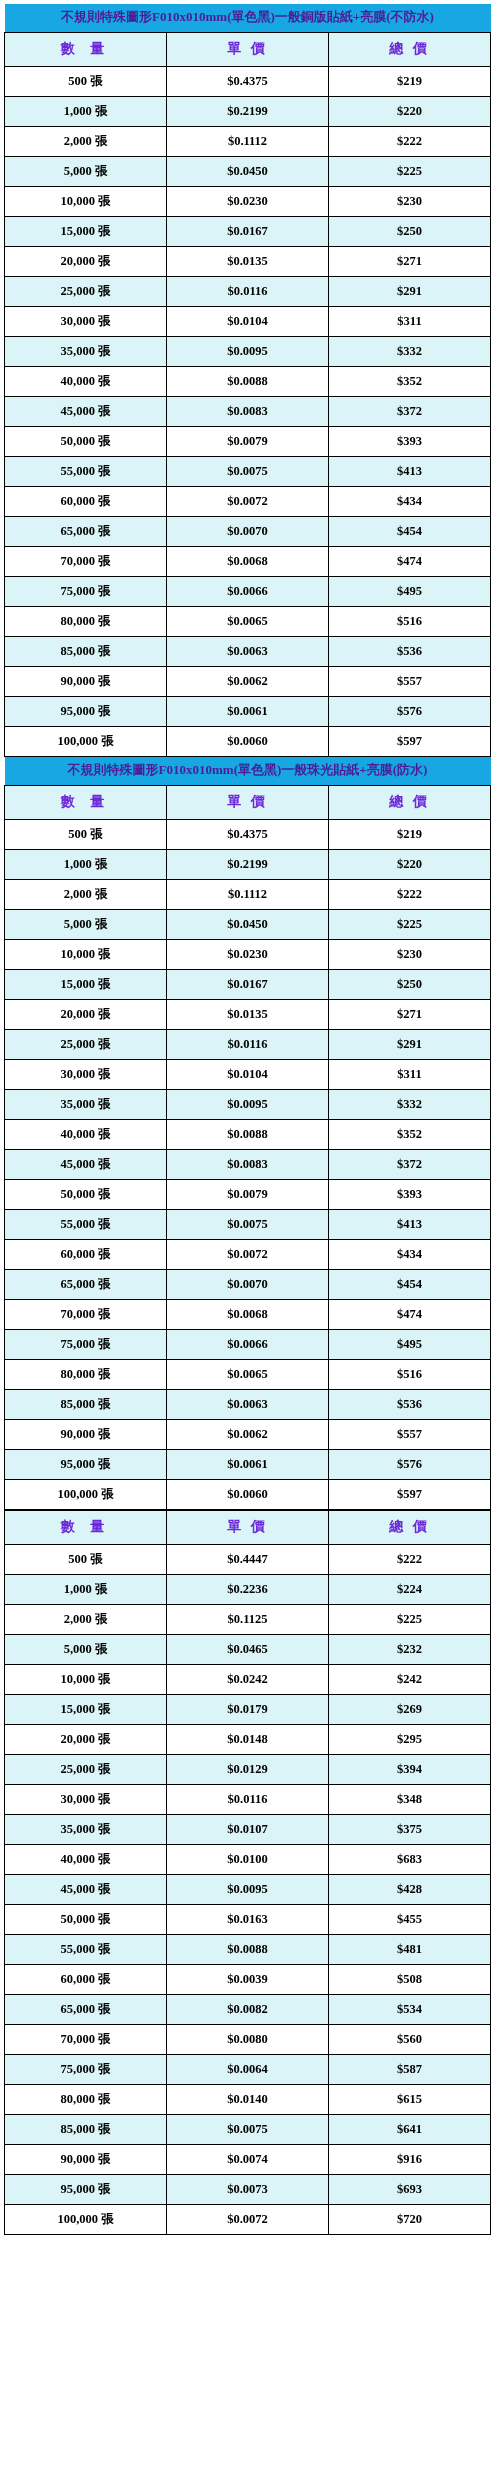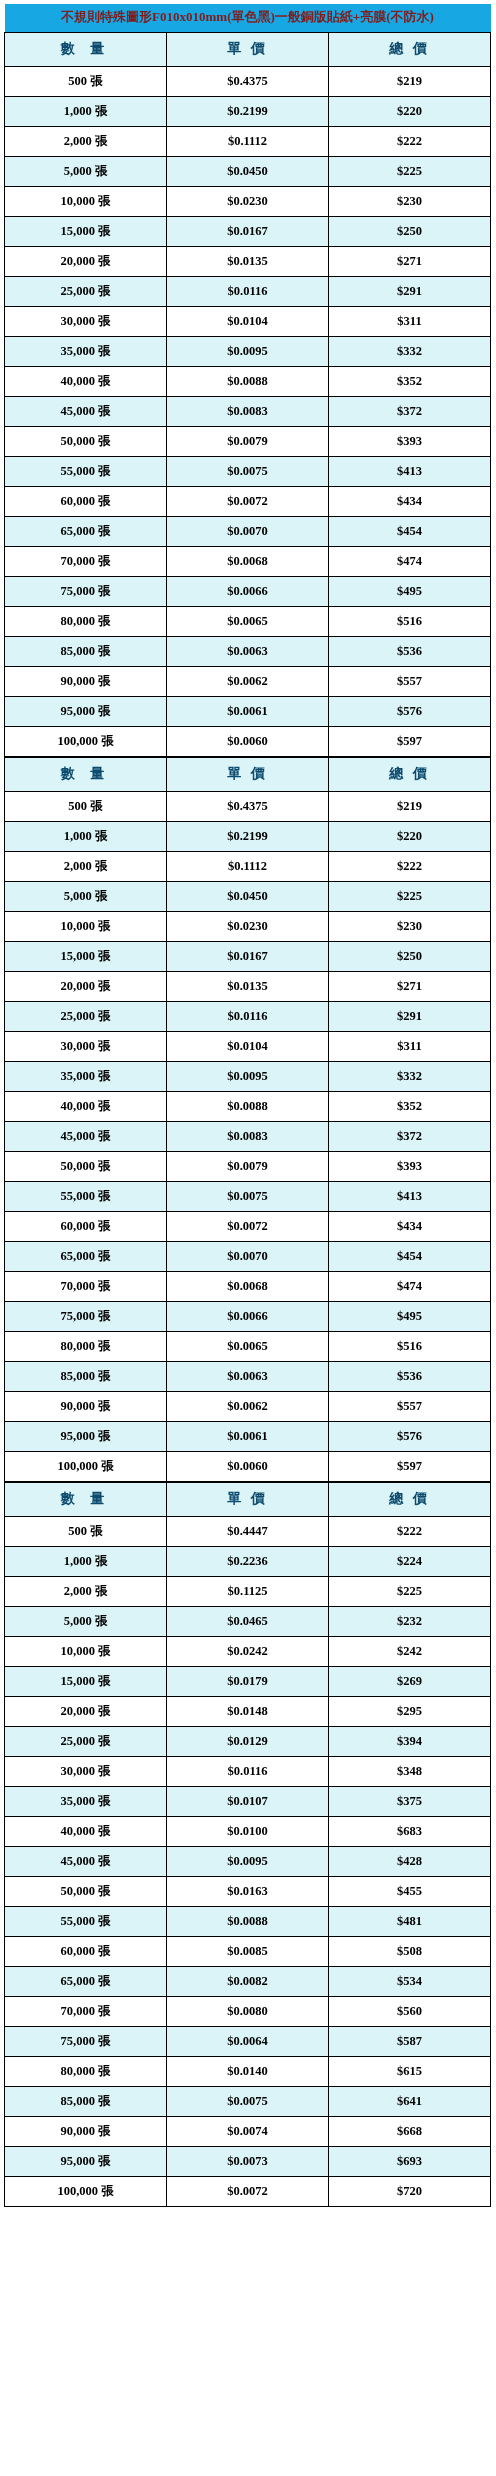--- a/index.html
+++ b/index.html
@@ -21,39 +21,39 @@
     width: 486px;
     border-collapse: collapse;
     table-layout: fixed;
     margin: 0;
   }
   table.price-table + table.price-table {
     margin-top: 0;
   }
   .banner-cell {
     background: #17A8E3;
-    color: #7f1d1d;
+    color: #4c1d95;
     font-weight: bold;
     font-size: 13px;
     text-align: center;
     padding: 6px 2px 7px 2px;
     letter-spacing: 0px;
     line-height: 1.15;
     border: none;
     font-family: "Liberation Serif", "DejaVu Serif", serif;
   }
   .colhead td {
     background: #DAF4F7;
     font-weight: bold;
     font-size: 14px;
     text-align: center;
     padding: 7px 2px 8px 2px;
     border: 1px solid #000000;
     letter-spacing: 3px;
-    color: #0c4a6e;
+    color: #6d28d9;
   }
   .colhead td.c-qty { letter-spacing: 6px; }
   tr.data td {
     font-size: 12.5px;
     font-weight: bold;
     text-align: center;
     padding: 6px 2px 6px 2px;
     border: 1px solid #000000;
     color: #000000;
     white-space: nowrap;
@@ -200,20 +200,23 @@
         </tr>
       </tbody>
     </table>
     <table class="price-table">
       <colgroup>
         <col class="qty-col">
         <col class="unit-col">
         <col class="total-col">
       </colgroup>
       <tbody>
+        <tr>
+          <td colspan="3" class="banner-cell">不規則特殊圖形F010x010mm(單色黑)一般珠光貼紙+亮膜(防水)</td>
+        </tr>
         <tr class="colhead">
           <td class="c-qty">數 量</td>
           <td class="c-unit">單 價</td>
           <td class="c-total">總 價</td>
         </tr>
         <tr class="data odd">
           <td>500 張</td>
           <td>$0.4375</td>
           <td>$219</td>
         </tr>
@@ -406,21 +409,21 @@
           <td>$0.0163</td>
           <td>$455</td>
         </tr>
         <tr class="data even">
           <td>55,000 張</td>
           <td>$0.0088</td>
           <td>$481</td>
         </tr>
         <tr class="data odd">
           <td>60,000 張</td>
-          <td>$0.0085</td>
+          <td>$0.0039</td>
           <td>$508</td>
         </tr>
         <tr class="data even">
           <td>65,000 張</td>
           <td>$0.0082</td>
           <td>$534</td>
         </tr>
         <tr class="data odd">
           <td>70,000 張</td>
           <td>$0.0080</td>
@@ -437,21 +440,21 @@
           <td>$615</td>
         </tr>
         <tr class="data even">
           <td>85,000 張</td>
           <td>$0.0075</td>
           <td>$641</td>
         </tr>
         <tr class="data odd">
           <td>90,000 張</td>
           <td>$0.0074</td>
-          <td>$668</td>
+          <td>$916</td>
         </tr>
         <tr class="data even">
           <td>95,000 張</td>
           <td>$0.0073</td>
           <td>$693</td>
         </tr>
         <tr class="data odd">
           <td>100,000 張</td>
           <td>$0.0072</td>
           <td>$720</td>

